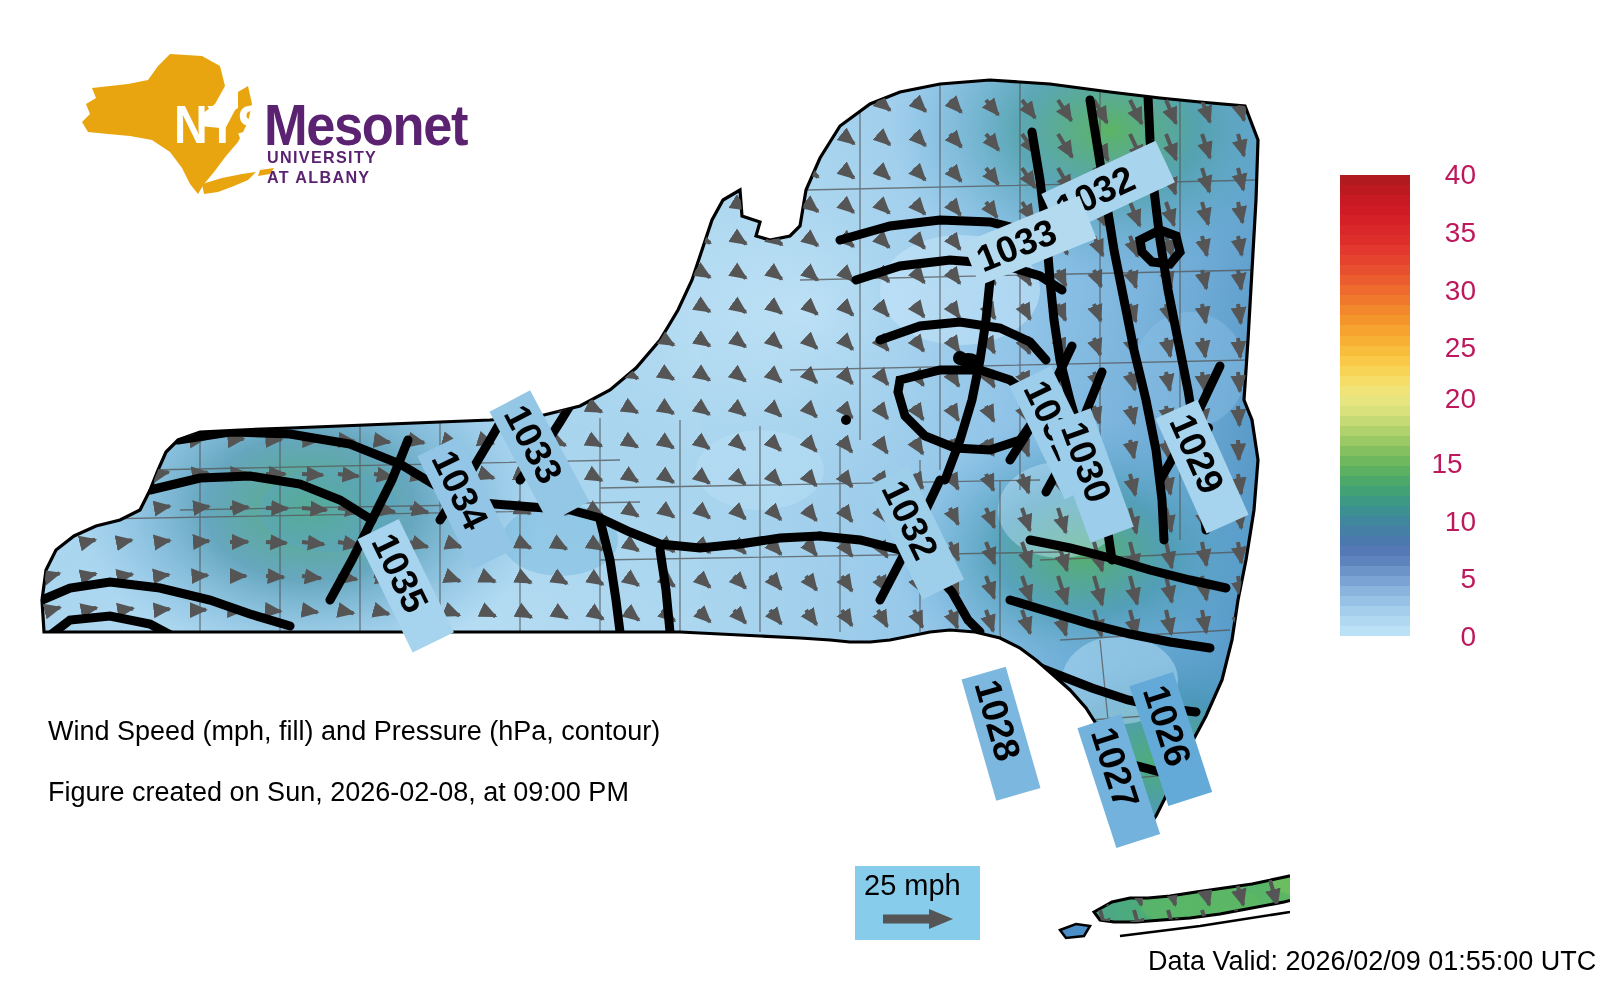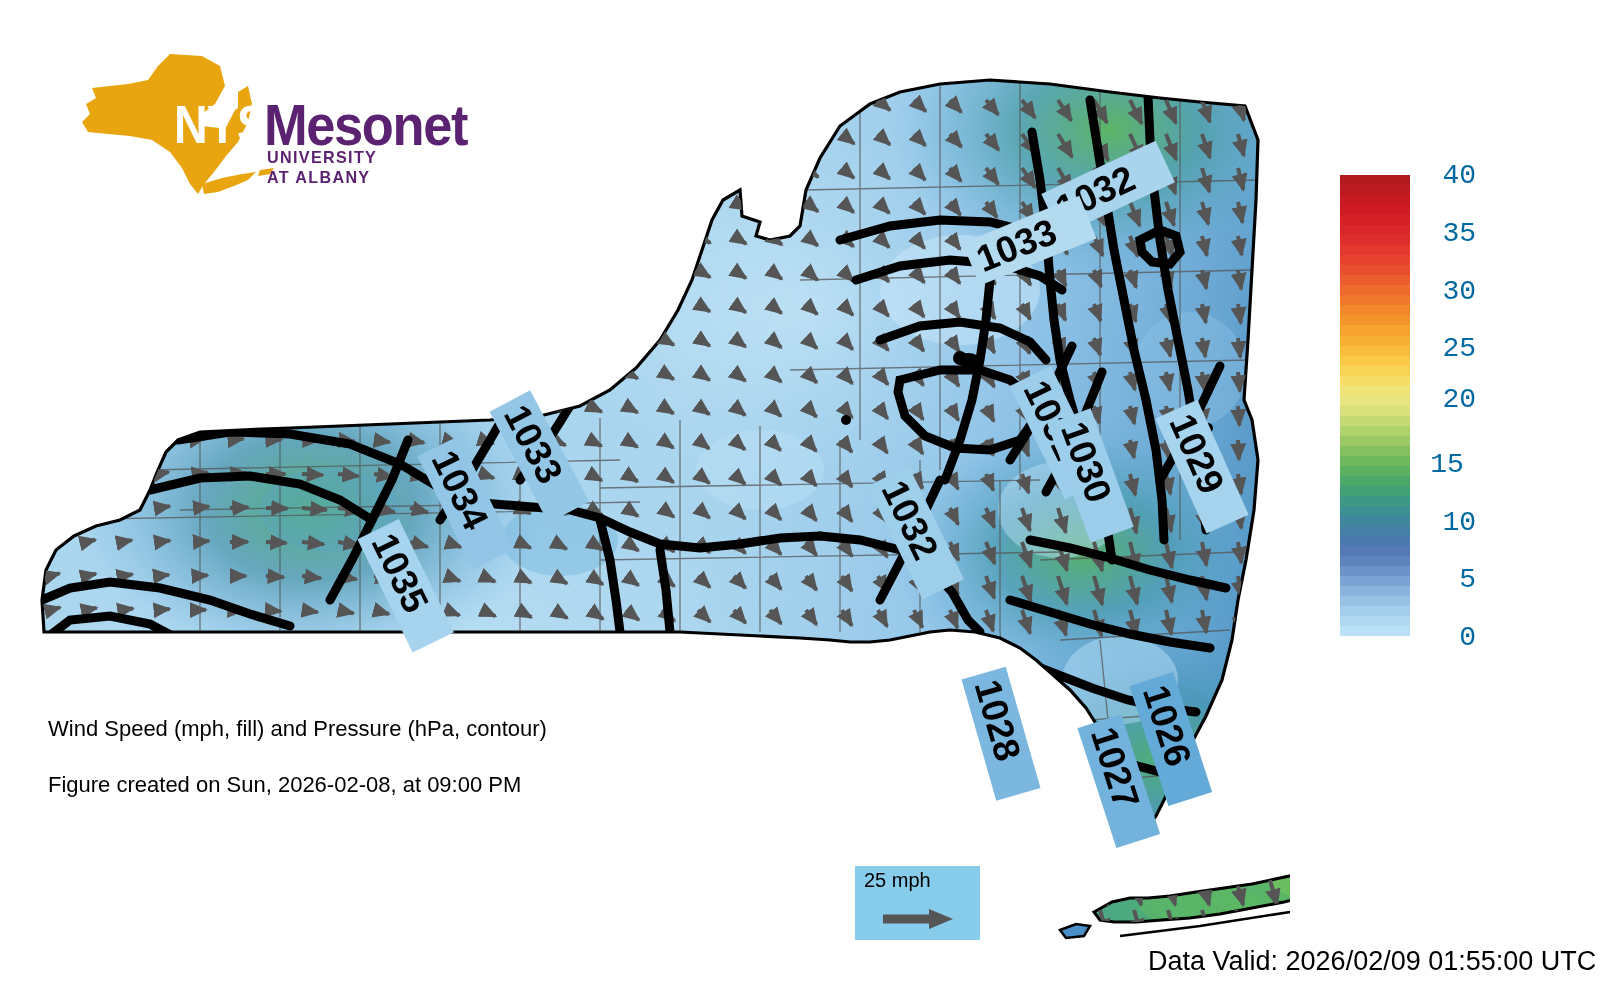--- a/index.html
+++ b/index.html
@@ -28,50 +28,50 @@
   .logo-uni{
     position:absolute;left:215px;top:96px;
     font-size:17px;font-weight:bold;color:#5b2271;
     letter-spacing:1.4px;font-family:"Liberation Sans",sans-serif;
     transform:scaleX(0.95);transform-origin:left center;
   }
 
   
   #caption{position:absolute;left:48px;top:716px;width:760px;}
   #caption div{
-    font-size:22px;color:#000;margin-bottom:30px;
+    font-size:27px;color:#000;margin-bottom:30px;
     font-family:"Liberation Sans",sans-serif;white-space:nowrap;
   }
 
   
   #data-valid{
     position:absolute;left:1148px;top:946px;
     font-size:27px;color:#000;white-space:nowrap;
     font-family:"Liberation Sans",sans-serif;
   }
 
   
   #wind-key{
     position:absolute;left:855px;top:866px;width:125px;height:74px;
     background:#87ccea;
   }
   #wind-key .wk-label{
-    position:absolute;left:9px;top:3px;font-size:20px;color:#000;
+    position:absolute;left:9px;top:3px;font-size:29px;color:#000;
     font-family:"Liberation Sans",sans-serif;white-space:nowrap;
   }
   #wind-key svg{position:absolute;left:26px;top:40px;}
 
   
   #colorbar{position:absolute;left:1340px;top:175px;width:70px;height:462px;}
   #cb-bands{position:absolute;left:0;top:0;width:70px;height:462px;}
   .cb-band{width:70px;}
   #cb-ticks{position:absolute;left:78px;top:0;width:90px;height:462px;}
   .cb-tick{
-    position:absolute;left:0;font-size:28px;color:#0369a1;
-    font-family:Liberation Mono, monospace;
+    position:absolute;left:0;font-size:28px;color:#be185d;
+    font-family:Liberation Sans, sans-serif;
     transform:translateY(-50%);text-align:left;
   }
 
   
   #map{position:absolute;left:0px;top:40px;width:1290px;height:900px;}
   .ctr-label{
     font-family:"Liberation Sans",sans-serif;
     font-size:37px;font-weight:bold;fill:#000;
   }
 </style>

